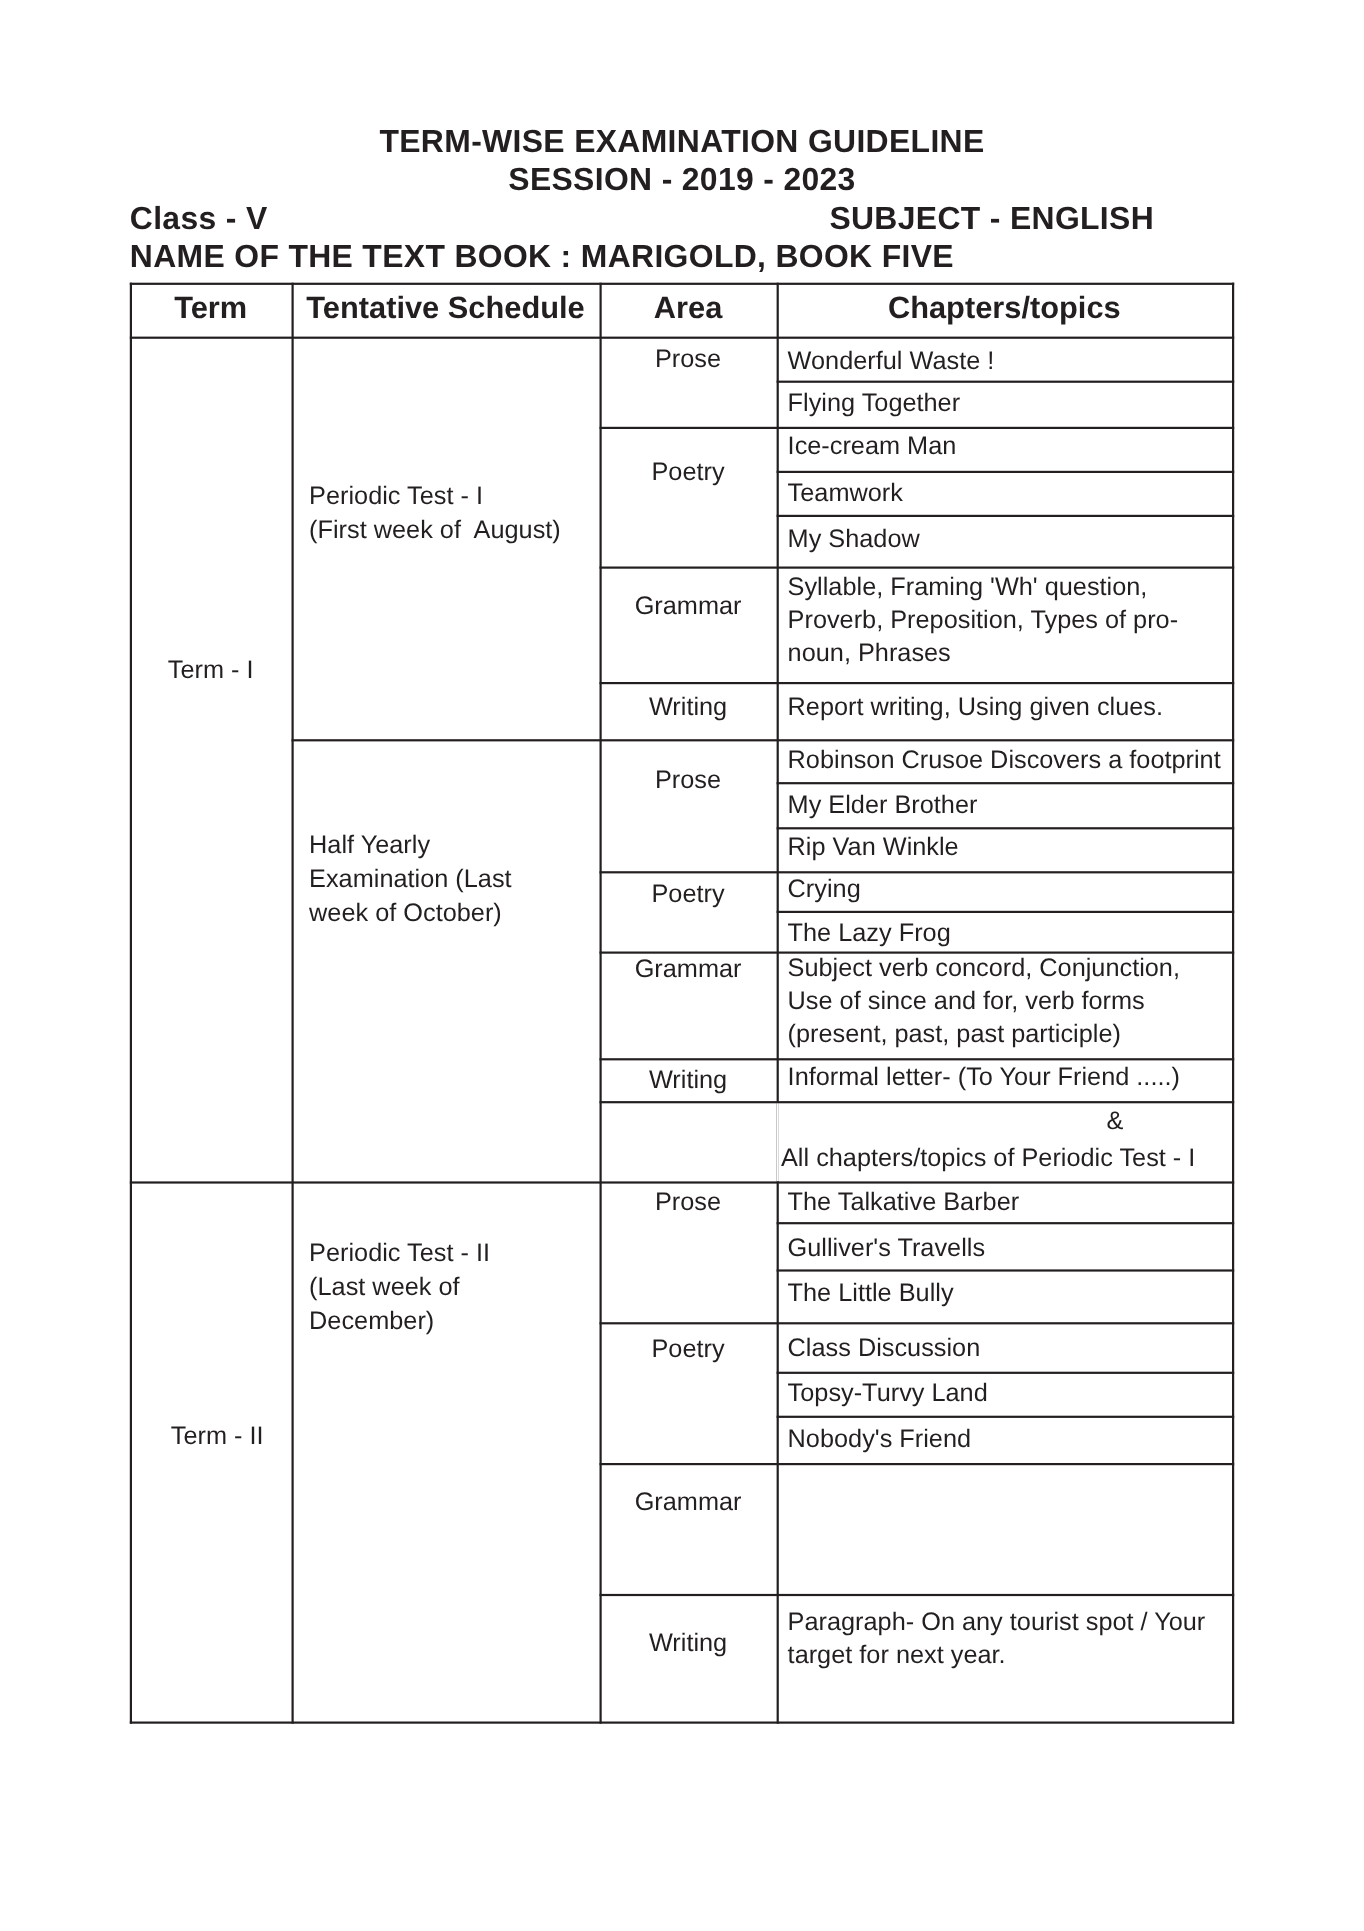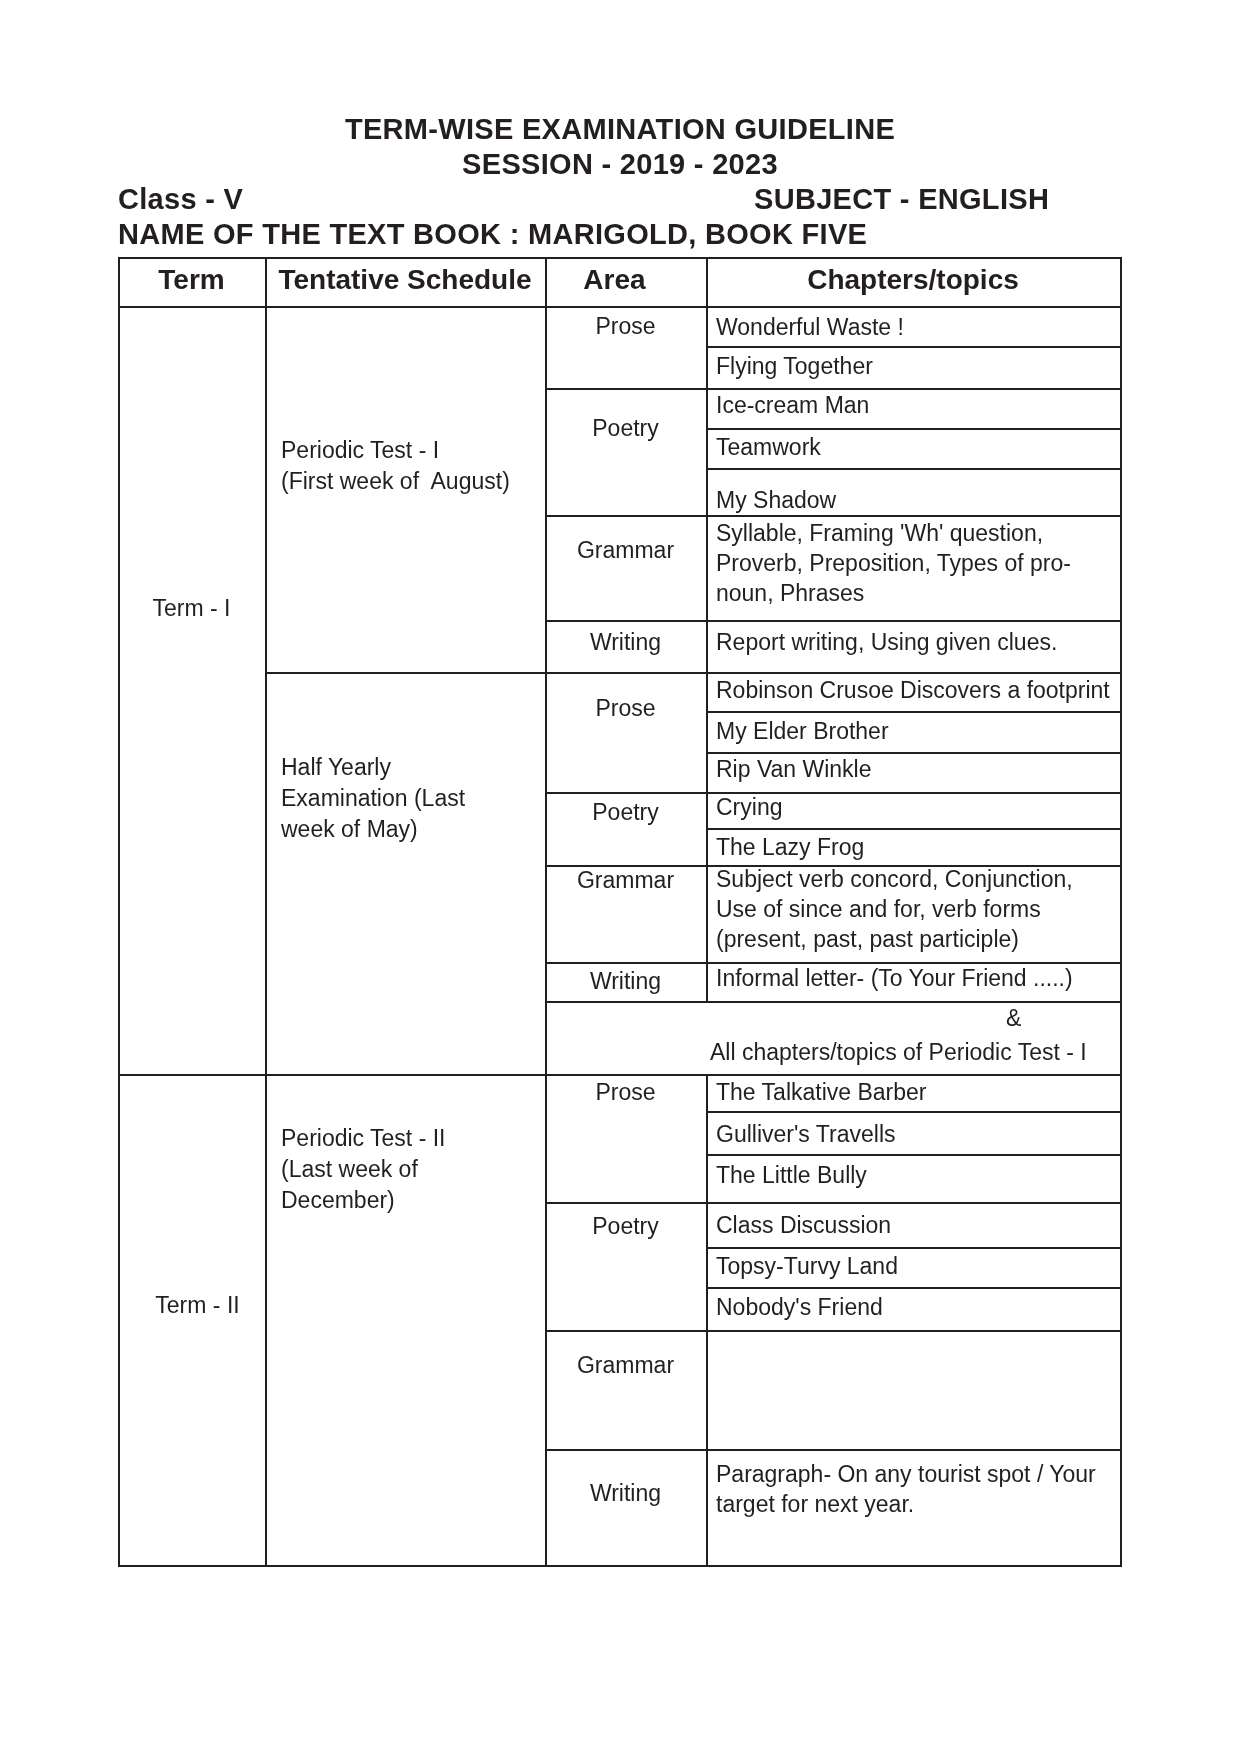--- a/index.html
+++ b/index.html
@@ -18,21 +18,21 @@
 
 <div class="hdr center" style="top:113px;">TERM-WISE EXAMINATION GUIDELINE</div>
 <div class="hdr center" style="top:148px;">SESSION - 2019 - 2023</div>
 <div class="hdr" style="left:118px; top:183px;">Class - V</div>
 <div class="hdr" style="left:754px; top:183px;">SUBJECT - ENGLISH</div>
 <div class="hdr" style="left:118px; top:218px;">NAME OF THE TEXT BOOK : MARIGOLD, BOOK FIVE</div>
 
 <div id="tbl">
   <div class="cell th" style="left:118px; width:147px; top:264px;">Term</div>
   <div class="cell th" style="left:265px; width:280px; top:264px;">Tentative Schedule</div>
-  <div class="cell th" style="left:534px; width:161px; top:264px;">Area</div>
+  <div class="cell th" style="left:545px; width:161px; top:264px;">Area</div>
   <div class="cell th" style="left:706px; width:414px; top:264px;">Chapters/topics</div>
 <div class="ln" style="left: 118px; top: 257px; width: 1004.2px; height: 2.2px;"></div>
     <div class="ln" style="left: 118px; top: 306px; width: 1004.2px; height: 2.2px;"></div>
     <div class="ln" style="left: 118px; top: 1565px; width: 1004.2px; height: 2.2px;"></div>
     <div class="ln" style="left: 118px; top: 257px; width: 2.2px; height: 1310.2px;"></div>
     <div class="ln" style="left: 265px; top: 257px; width: 2.2px; height: 1310.2px;"></div>
     <div class="ln" style="left: 545px; top: 257px; width: 2.2px; height: 1310.2px;"></div>
     <div class="ln" style="left: 706px; top: 257px; width: 2.2px; height: 1310.2px;"></div>
     <div class="ln" style="left: 1120px; top: 257px; width: 2.2px; height: 1310.2px;"></div>
     <div class="cell ac" style="left: 118px; top: 593px; width: 147px; white-space: pre;">Term - I</div>
@@ -41,33 +41,33 @@
     <div class="cell ac" style="left: 545px; top: 311px; width: 161px; white-space: pre;">Prose</div>
     <div class="cell " style="left: 716px; top: 312px; white-space: pre; line-height: 30px;">Wonderful Waste !</div>
     <div class="ln" style="left: 706px; top: 346px; width: 416.2px; height: 2.2px;"></div>
     <div class="cell " style="left: 716px; top: 351px; white-space: pre; line-height: 30px;">Flying Together</div>
     <div class="ln" style="left: 545px; top: 388px; width: 577.2px; height: 2.2px;"></div>
     <div class="cell ac" style="left: 545px; top: 413px; width: 161px; white-space: pre;">Poetry</div>
     <div class="cell " style="left: 716px; top: 390px; white-space: pre; line-height: 30px;">Ice-cream Man</div>
     <div class="ln" style="left: 706px; top: 428px; width: 416.2px; height: 2.2px;"></div>
     <div class="cell " style="left: 716px; top: 432px; white-space: pre; line-height: 30px;">Teamwork</div>
     <div class="ln" style="left: 706px; top: 468px; width: 416.2px; height: 2.2px;"></div>
-    <div class="cell " style="left: 716px; top: 474px; white-space: pre; line-height: 30px; margin-top: 11px;">My Shadow</div>
+    <div class="cell " style="left: 716px; top: 474px; white-space: pre; line-height: 30px;">My Shadow</div>
     <div class="ln" style="left: 545px; top: 515px; width: 577.2px; height: 2.2px;"></div>
     <div class="cell ac" style="left: 545px; top: 535px; width: 161px; white-space: pre;">Grammar</div>
     <div class="cell " style="left: 716px; top: 518px; white-space: pre; line-height: 30px;">Syllable, Framing 'Wh' question,
 Proverb, Preposition, Types of pro-
 noun, Phrases</div>
     <div class="ln" style="left: 545px; top: 620px; width: 577.2px; height: 2.2px;"></div>
     <div class="cell ac" style="left: 545px; top: 627px; width: 161px; white-space: pre;">Writing</div>
     <div class="cell " style="left: 716px; top: 627px; white-space: pre; line-height: 30px;">Report writing, Using given clues.</div>
     <div class="ln" style="left: 265px; top: 672px; width: 857.2px; height: 2.2px;"></div>
     <div class="cell " style="left: 281px; top: 752px; white-space: pre;">Half Yearly
 Examination (Last
-week of May)</div>
+week of October)</div>
     <div class="cell ac" style="left: 545px; top: 693px; width: 161px; white-space: pre;">Prose</div>
     <div class="cell " style="left: 716px; top: 675px; white-space: pre; line-height: 30px;">Robinson Crusoe Discovers a footprint</div>
     <div class="ln" style="left: 706px; top: 711px; width: 416.2px; height: 2.2px;"></div>
     <div class="cell " style="left: 716px; top: 716px; white-space: pre; line-height: 30px;">My Elder Brother</div>
     <div class="ln" style="left: 706px; top: 752px; width: 416.2px; height: 2.2px;"></div>
     <div class="cell " style="left: 716px; top: 754px; white-space: pre; line-height: 30px;">Rip Van Winkle</div>
     <div class="ln" style="left: 545px; top: 792px; width: 577.2px; height: 2.2px;"></div>
     <div class="cell ac" style="left: 545px; top: 797px; width: 161px; white-space: pre;">Poetry</div>
     <div class="cell " style="left: 716px; top: 792px; white-space: pre; line-height: 30px;">Crying</div>
     <div class="ln" style="left: 706px; top: 828px; width: 416.2px; height: 2.2px;"></div>

